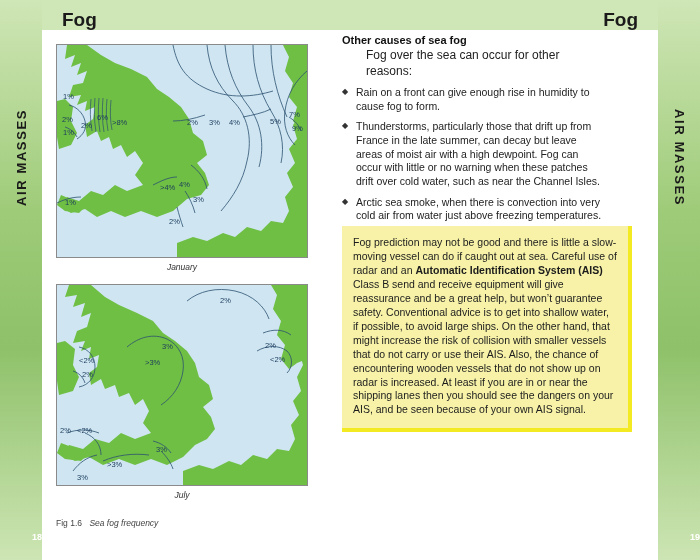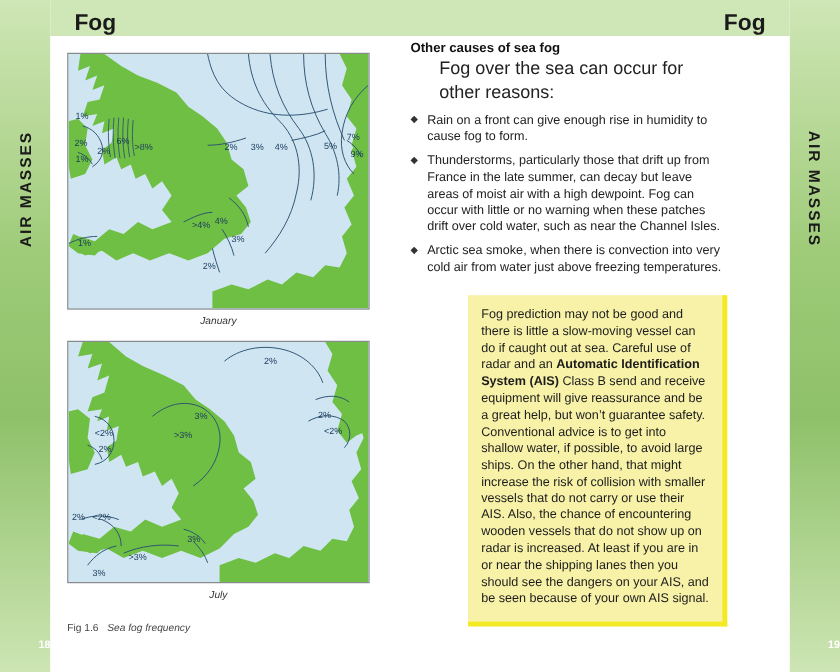--- a/index.html
+++ b/index.html
@@ -74,40 +74,39 @@
     position:absolute;font-size:7.5px;color:#1b3a5c;
     font-family:"Liberation Sans", sans-serif;white-space:nowrap;
   }
 
   
   .text-col{position:absolute;left:300px;top:4px;width:262px;}
   .sec-head{
     font-size:11px;font-weight:bold;color:#111;margin:0 0 2px 0;
   }
   .intro{
-    font-size:15px;color:#222;line-height:1.30;margin:0 0 7px 0;padding-left:24px;
+    font-size:12px;color:#222;line-height:1.30;margin:0 0 7px 0;padding-left:24px;
   }
   .bullet-list{list-style:none;margin:0;padding:0;}
   .bullet-item{
     position:relative;padding-left:14px;margin-bottom:7px;
     font-size:10.5px;color:#222;line-height:1.30;
   }
   .bullet-glyph{
     position:absolute;left:0;top:0;font-size:8px;color:#333;line-height:1.55;
   }
 
   
   .note-box{
-    position:absolute;left:300px;top:216px;width:216px;
+    position:absolute;left:300px;top:196px;width:290px;
     background:#f7f2a8;
     border-right:4px solid #f4ea23;
     border-bottom:4px solid #f4ea23;
     padding:10px 11px 11px 11px;
     box-sizing:border-box;
-    margin-left:48px;
   }
   .note-text{
     font-size:10.5px;color:#1c1c1c;line-height:1.33;margin:0;
   }
   .note-text b{font-weight:bold;}
 </style>
 </head>
 <body>
 
 <div class="side-tab left">

